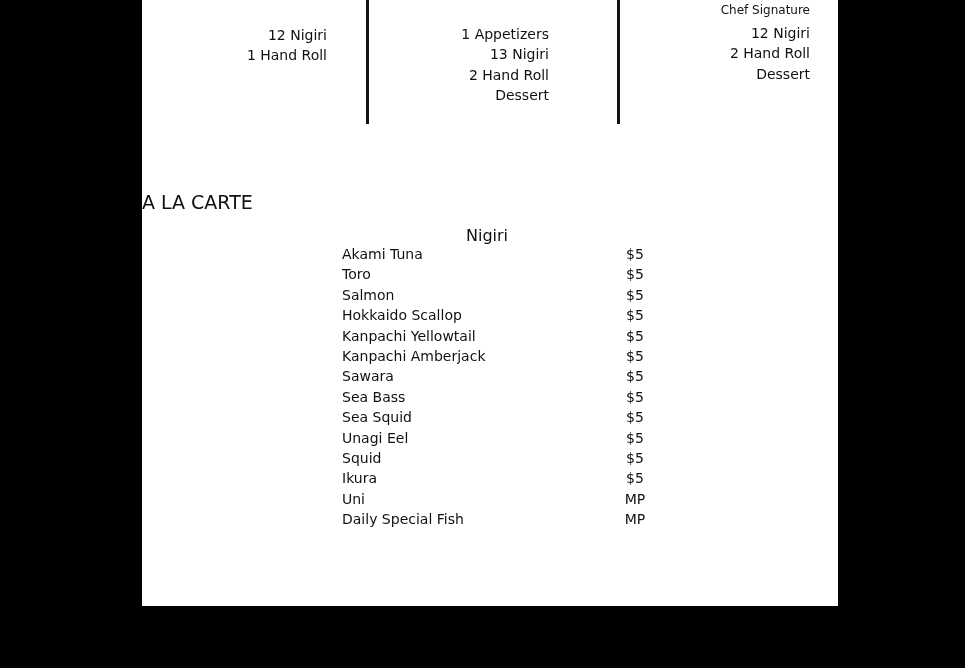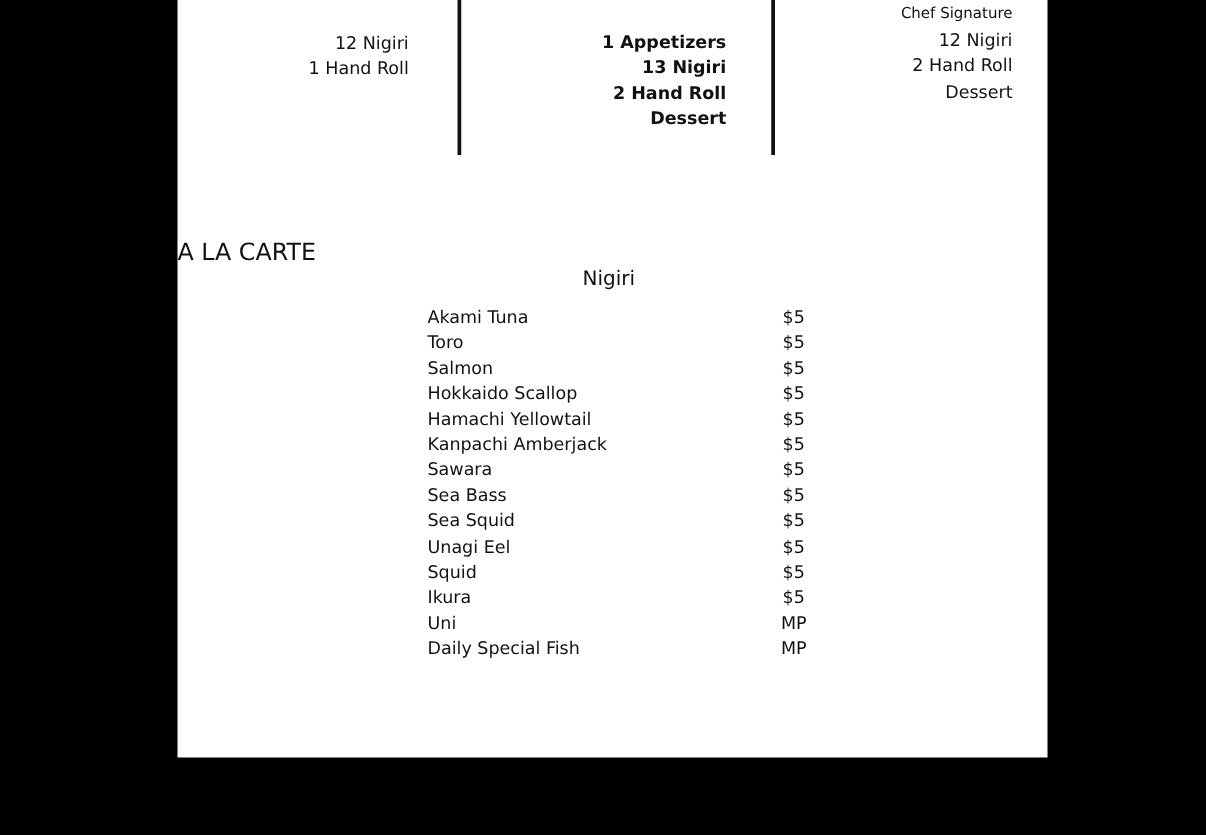--- a/index.html
+++ b/index.html
@@ -8,32 +8,32 @@
     font-family: "DejaVu Sans", sans-serif; color: #111111;
   }
   .page {
     position: absolute; left: 142px; top: 0; width: 696px; height: 606px; background: #ffffff;
   }
   .col {
     position: absolute; top: 0; text-align: right; font-size: 14px; line-height: 20.4px;
   }
   .col .line { display: block; white-space: nowrap; }
   .col-1 { left: 25px; width: 160px; top: 25px; }
-  .col-2 { left: 279px; width: 160px; top: 24px; font-weight: bold; }
+  .col-2 { left: 247px; width: 160px; top: 24px; }
   .col-3 { left: 508px; width: 160px; top: 2px; }
   .col-3 .sub { font-size: 12px; line-height: 17px; margin-bottom: 4px; }
   .divider { position: absolute; top: 0; width: 3px; height: 124px; background: #111111; }
   .div-1 { left: 224px; }
   .div-2 { left: 475px; }
   .section-title {
     position: absolute; left: 0; width: 690px; top: 190px; 
     font-size: 19px; line-height: 24px;
   }
   .section-sub {
-    position: absolute; left: 0; width: 690px; top: 212px; text-align: center;
+    position: absolute; left: 0; width: 690px; top: 225px; text-align: center;
     font-size: 16px; line-height: 22px;
   }
   .menu-list { position: absolute; left: 200px; top: 244px; width: 306px; }
   .menu-row {
     display: flex; justify-content: space-between; font-size: 14px; height: 20.4px; line-height: 20.4px;
   }
   .menu-row .price { width: 26px; text-align: center; }
 </style>
 </head>
 <body>
@@ -77,21 +77,21 @@
       </div>
     <div class="menu-row">
         <span>Salmon</span>
         <span class="price">$5</span>
       </div>
     <div class="menu-row">
         <span>Hokkaido Scallop</span>
         <span class="price">$5</span>
       </div>
     <div class="menu-row">
-        <span>Hamachi Yellowtail</span>
+        <span>Kanpachi Yellowtail</span>
         <span class="price">$5</span>
       </div>
     <div class="menu-row">
         <span>Kanpachi Amberjack</span>
         <span class="price">$5</span>
       </div>
     <div class="menu-row">
         <span>Sawara</span>
         <span class="price">$5</span>
       </div>

